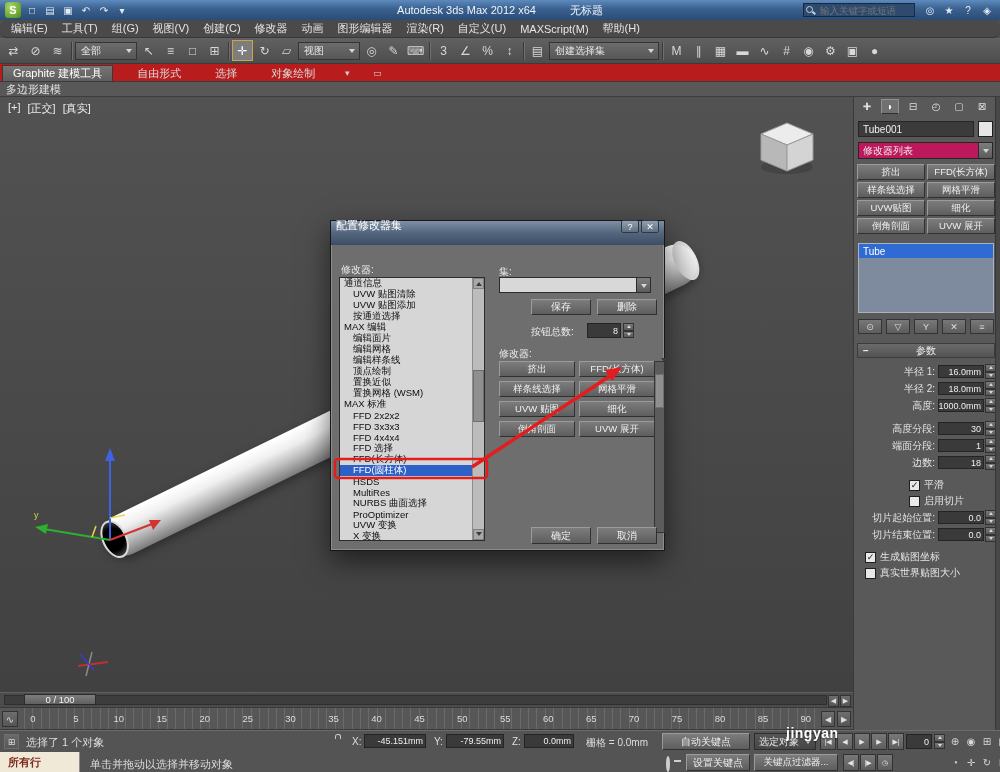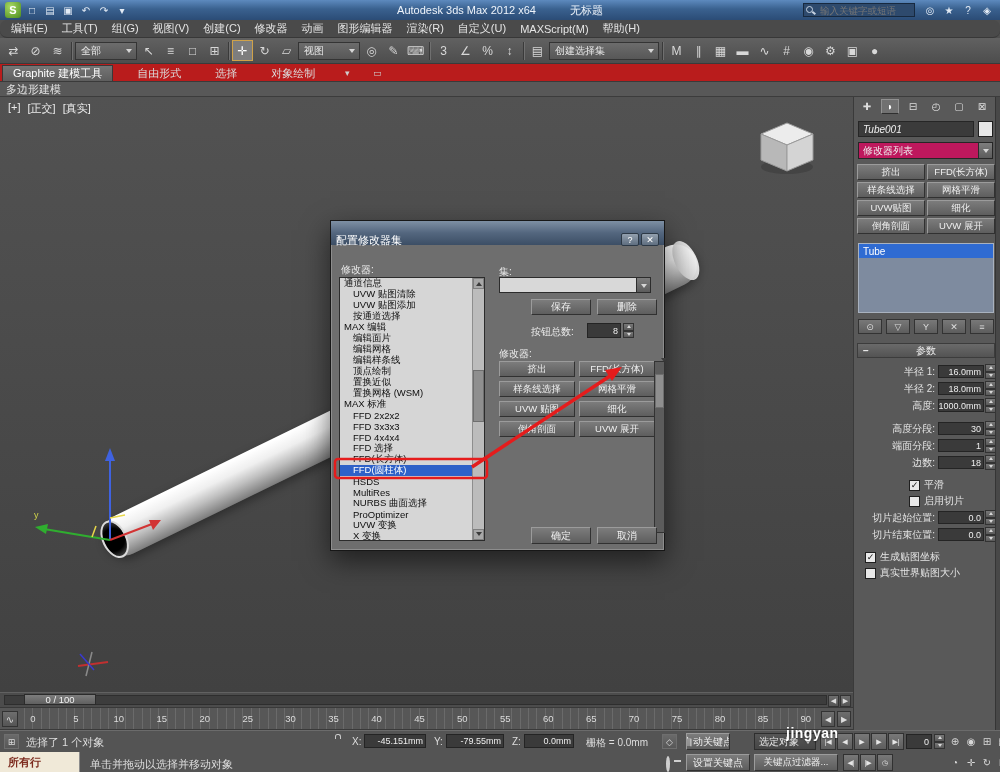--- a/index.html
+++ b/index.html
@@ -62,21 +62,21 @@
     border:2px solid #dadada;}
   .tube-cap{position:absolute;right:-1px;top:0px;width:22px;height:42px;border-radius:50%;
     background:linear-gradient(90deg,#c9c9c9,#f4f4f4);opacity:.92;}
   .watermark{position:absolute;left:786px;top:725px;z-index:50;font-size:14px;font-weight:bold;color:#fff;
     letter-spacing:.5px;text-shadow:0 1px 2px rgba(0,0,0,.45);}
 
   
   .dialog{position:absolute;left:330px;top:220px;width:335px;height:331px;background:#6e6e6e;
     border:1px solid #171717;box-shadow:0 10px 26px rgba(0,0,0,.55),inset 0 0 0 1px #8d8d8d;z-index:20;}
   .dlg-title{height:18px;background:linear-gradient(#7e90a4 0%,#53667e 50%,#3c4e65 100%);
-    display:flex;align-items:flex-start;padding:12px 5px;font-size:11px;color:#fff;}
+    display:flex;align-items:flex-end;padding:12px 5px;font-size:11px;color:#fff;}
   .dlg-title-btns{margin-left:auto;display:flex;gap:2px;}
   .dlg-tbtn{width:18px;height:13px;background:linear-gradient(#93a0ae,#5f6e80);border:1px solid #2c3845;
     border-radius:2px;color:#fff;font-size:9px;display:flex;align-items:center;justify-content:center;}
   .dlg-body{position:absolute;left:0;top:18px;right:0;bottom:0;}
   .dlg-label{position:absolute;font-size:10px;color:#ececec;white-space:nowrap;}
   .dlg-list{position:absolute;left:8px;top:38px;width:146px;height:264px;background:#d6d6d6;
     border:1px solid #2c2c2c;overflow:hidden;}
   .lrow{height:11px;font-size:9.5px;color:#0d0d0d;display:flex;align-items:center;padding-left:4px;white-space:nowrap;}
   .lrow.ind{padding-left:13px;}
   .lrow.sel{background:#2e61c8;color:#fff;}
@@ -107,21 +107,21 @@
   
   .annot{position:absolute;left:0;top:0;width:1000px;height:772px;z-index:40;pointer-events:none;}
 
   
   .panel{position:absolute;left:853px;top:97px;width:147px;height:633px;background:#595959;border-left:1px solid #3a3a3a;}
   .pscroll{position:absolute;right:0;top:0;bottom:0;width:5px;background:#484848;border-left:1px solid #353535;}
   .ptabs{position:absolute;left:4px;top:2px;right:9px;height:16px;display:flex;justify-content:space-between;}
   .ptab{width:18px;height:15px;font-size:10px;color:#ddd;display:flex;align-items:center;justify-content:center;}
   .ptab.active{background:#717171;border:1px solid #919191;border-bottom-color:#2f2f2f;color:#fff;}
   .namefield{position:absolute;left:4px;top:24px;width:116px;height:16px;background:#3b3b3b;border:1px solid #262626;
-    color:#f0f0f0;font-size:10px;display:flex;align-items:center;padding-left:4px;font-style:italic;}
+    color:#f0f0f0;font-size:10px;display:flex;align-items:center;padding-left:4px;}
   .swatch{position:absolute;right:7px;top:24px;width:15px;height:16px;background:#e6e6e6;border:1px solid #1f1f1f;}
   .modlist{position:absolute;left:4px;top:45px;right:7px;height:17px;display:flex;background:#be185d;border:1px solid #262626;}
   .modlist .lab{flex:1;font-size:10px;color:#efefef;display:flex;align-items:center;padding-left:4px;}
   .pgrid{position:absolute;left:3px;top:67px;right:5px;display:grid;grid-template-columns:1fr 1fr;gap:2px;}
   .pgrid .btn{height:16px;font-size:9.5px;}
   .stack{position:absolute;left:4px;top:146px;right:6px;height:70px;background:#7e8b9f;border:1px solid #a9b2bf;}
   .stack-row{height:14px;background:#2f6bd2;color:#fff;font-size:10px;display:flex;align-items:center;padding-left:4px;}
   .stacktools{position:absolute;left:4px;top:222px;right:6px;height:16px;display:flex;justify-content:space-between;}
   .stool{width:24px;height:15px;background:linear-gradient(#787878,#5d5d5d);border:1px solid #333;
     color:#ddd;font-size:9px;display:flex;align-items:center;justify-content:center;}
@@ -587,21 +587,21 @@
     <span class="s-abs slabel" style="left:352px;top:5px;">X:</span>
     <span class="s-abs numfield sfield" style="left:364px;top:3px;width:62px;">-45.151mm</span>
     <span class="s-abs slabel" style="left:434px;top:5px;">Y:</span>
     <span class="s-abs numfield sfield" style="left:446px;top:3px;width:58px;">-79.55mm</span>
     <span class="s-abs slabel" style="left:512px;top:5px;">Z:</span>
     <span class="s-abs numfield sfield" style="left:524px;top:3px;width:50px;">0.0mm</span>
 
     <span class="s-abs slabel" style="left:586px;top:5px;">栅格 = 0.0mm</span>
     <span class="s-abs sicon" style="left:662px;top:3px;">◇</span>
 
-    <div class="s-abs btn sbtn" style="left:686px;top:2px;width:44px;">自动关键点</div>
+    <div class="s-abs btn sbtn" style="left:662px;top:2px;width:88px;">自动关键点</div>
     <div class="s-abs ddbtn sbtn" style="left:754px;top:2px;width:62px;">
       <span>选定对象</span>
       <span class="darr"></span>
     </div>
     <div class="s-abs tbtnrow" style="left:820px;top:2px;">
         <span class="tbtn">|◀</span>
         <span class="tbtn">◀</span>
         <span class="tbtn">▶</span>
         <span class="tbtn">▶</span>
         <span class="tbtn">▶|</span>

